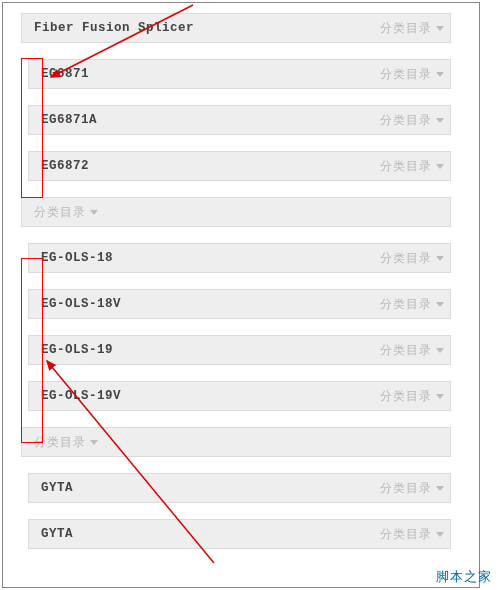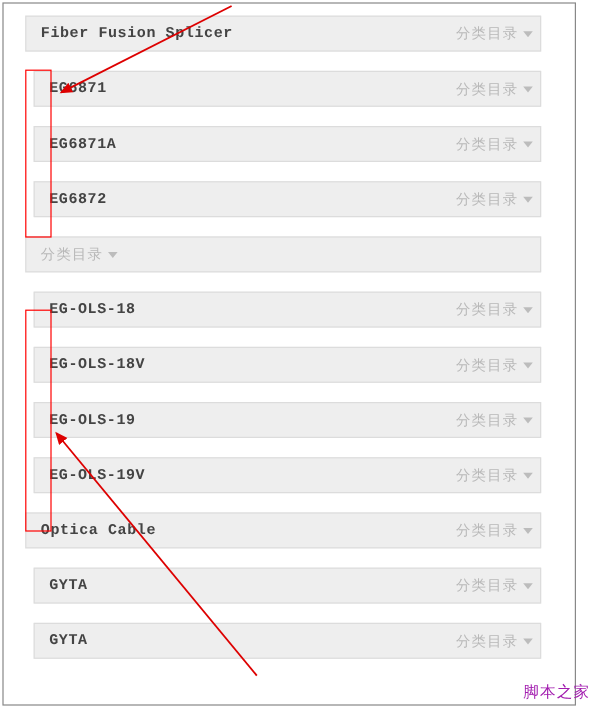--- a/index.html
+++ b/index.html
@@ -69,21 +69,21 @@
     border: 1px solid #f00;
     pointer-events: none;
   }
   .arrow-svg { position: absolute; pointer-events: none; }
   .watermark {
     position: absolute;
     right: 8px;
     bottom: 4px;
     font-family: Liberation Sans, sans-serif;
     font-size: 13px;
-    color: #a21caf;
+    color: #0369a1;
     letter-spacing: 1px;
   }
 </style>
 </head>
 <body>
 
 <div class="wrap">
 
   <div class="row parent">
     <span class="label">Fiber Fusion Splicer</span>
@@ -143,21 +143,20 @@
   </div>
   <div class="row child">
     <span class="label">EG-OLS-19V</span>
     <span class="meta">
       <span class="txt">分类目录</span>
       <span class="chev"></span>
     </span>
   </div>
 
   <div class="row parent">
-    <span class="label">Optica Cable</span>
     <span class="meta">
       <span class="txt">分类目录</span>
       <span class="chev"></span>
     </span>
   </div>
   <div class="row child">
     <span class="label">GYTA</span>
     <span class="meta">
       <span class="txt">分类目录</span>
       <span class="chev"></span>

